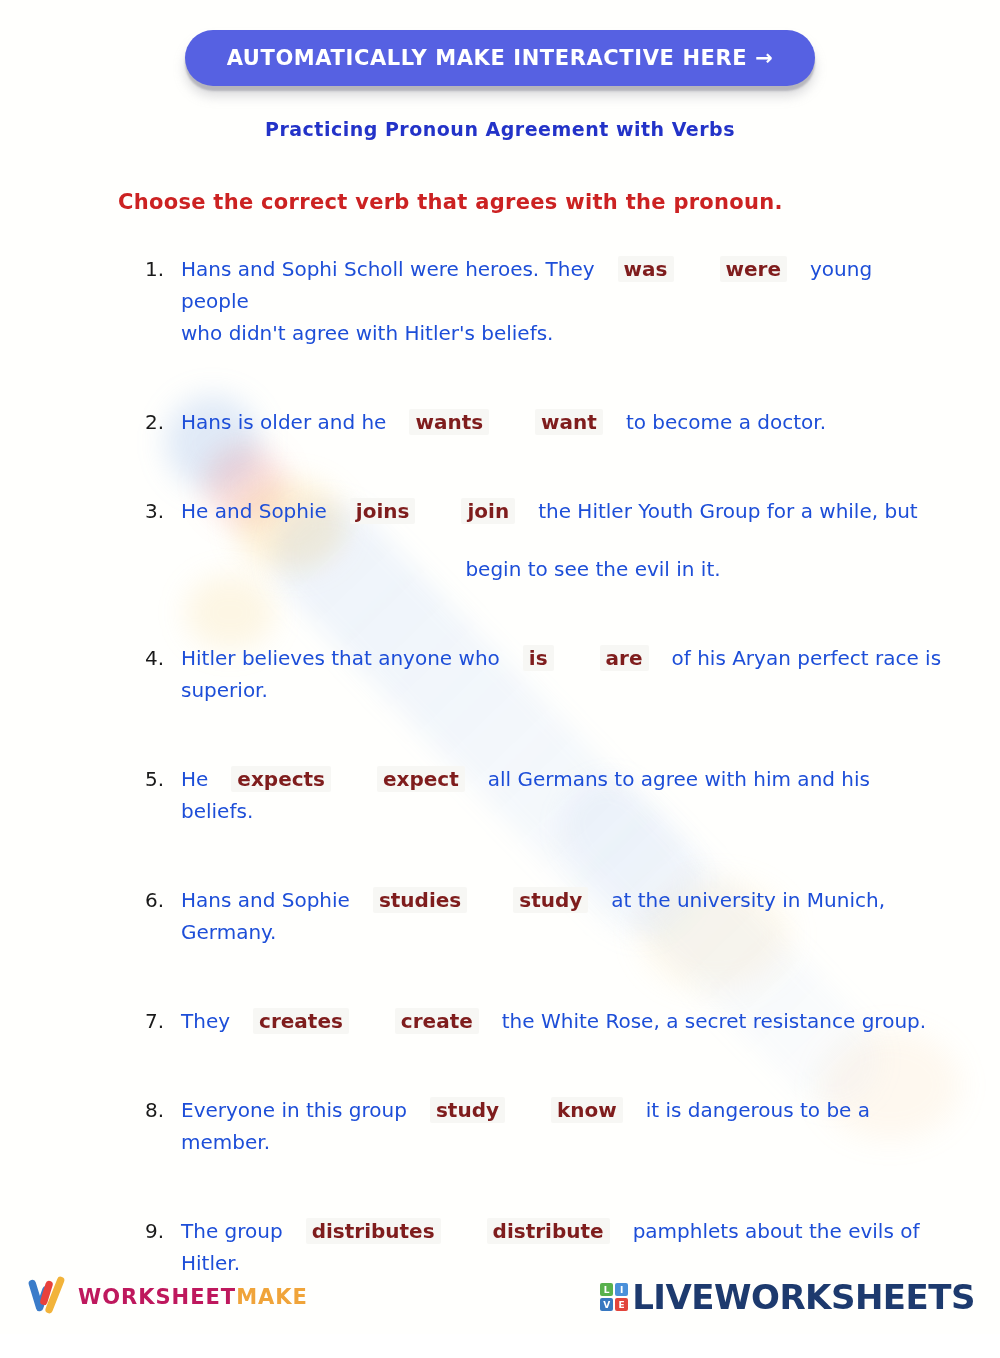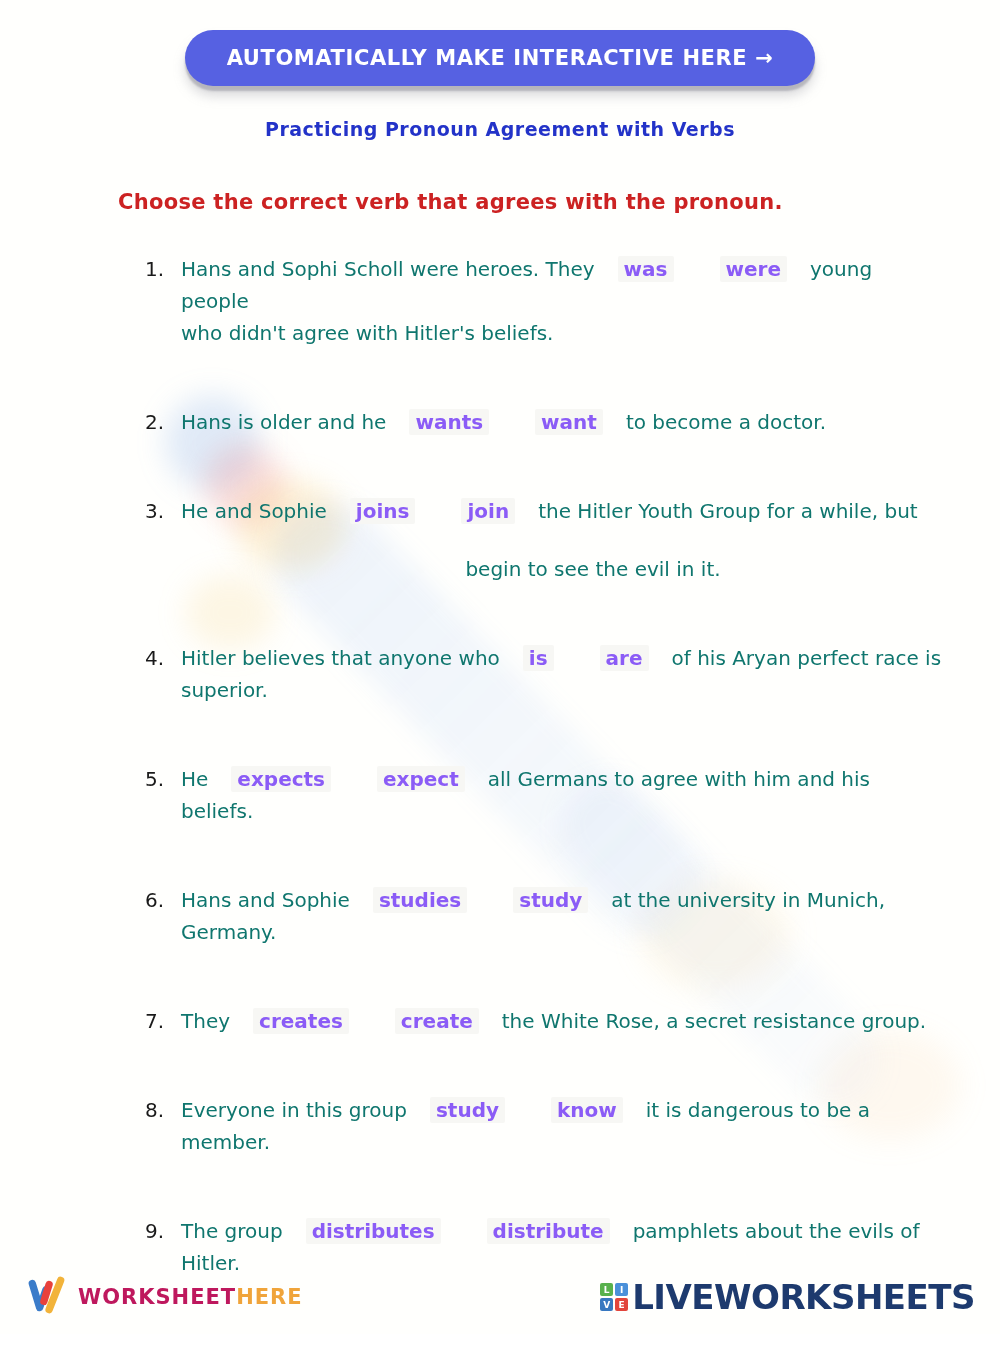--- a/index.html
+++ b/index.html
@@ -52,23 +52,23 @@
 
   
   .questions { position:relative; margin:40px 55px 0 145px; }
   .question { display:flex; margin-bottom:57px; }
   .qnum {
     flex:0 0 36px; color:#1a1a1a; font-size:20px; line-height:30px; font-weight:500;
   }
   .qbody { flex:1; }
   .qline { line-height:30px; min-height:30px; }
   .qline.indent2 { margin-top:26px; padding-left:60px;text-align:center; }
-  .qtext { color:#0f766e; font-size:20px; font-weight:500; }
+  .qtext { color:#1d4ed8; font-size:20px; font-weight:500; }
   .choice {
-    color:#8b5cf6; font-size:20px; font-weight:600;
+    color:#7f1d1d; font-size:20px; font-weight:600;
     background:#f7f7f4; padding:1px 6px; margin:0 23px;
     border-radius:2px; cursor:pointer; white-space:nowrap;
   }
 
   
   .footer {
     position:absolute; left:0; right:0; bottom:10px; height:54px;
     display:flex; align-items:center; justify-content:space-between;
     padding:0 25px 0 26px;
   }
@@ -182,21 +182,21 @@
 
   <div class="footer">
     <div class="wz-logo">
       <span>
         <svg viewBox="0 0 40 40" width="42" height="42">
           <path d="M6 9 L13 32 L19 15" stroke="#3b7cc9" stroke-width="7" stroke-linecap="round" stroke-linejoin="round" fill="none"></path>
           <path d="M22 10 L17 26" stroke="#e8413c" stroke-width="7" stroke-linecap="round" fill="none"></path>
           <path d="M33 6 L22 34" stroke="#f2b33a" stroke-width="7" stroke-linecap="round" fill="none"></path>
         </svg>
       </span>
-      <span class="wz-text"><span class="blue">WORKSHEET</span><span class="orange">HERE</span></span>
+      <span class="wz-text"><span class="blue">WORKSHEET</span><span class="orange">MAKE</span></span>
     </div>
 
     <div class="lw-logo">
       <span class="live-grid">
         <span class="live-cell live-l">L</span>
         <span class="live-cell live-i">I</span>
         <span class="live-cell live-v">V</span>
         <span class="live-cell live-e">E</span>
       </span>
       <span class="lw-text">LIVEWORKSHEETS</span>

